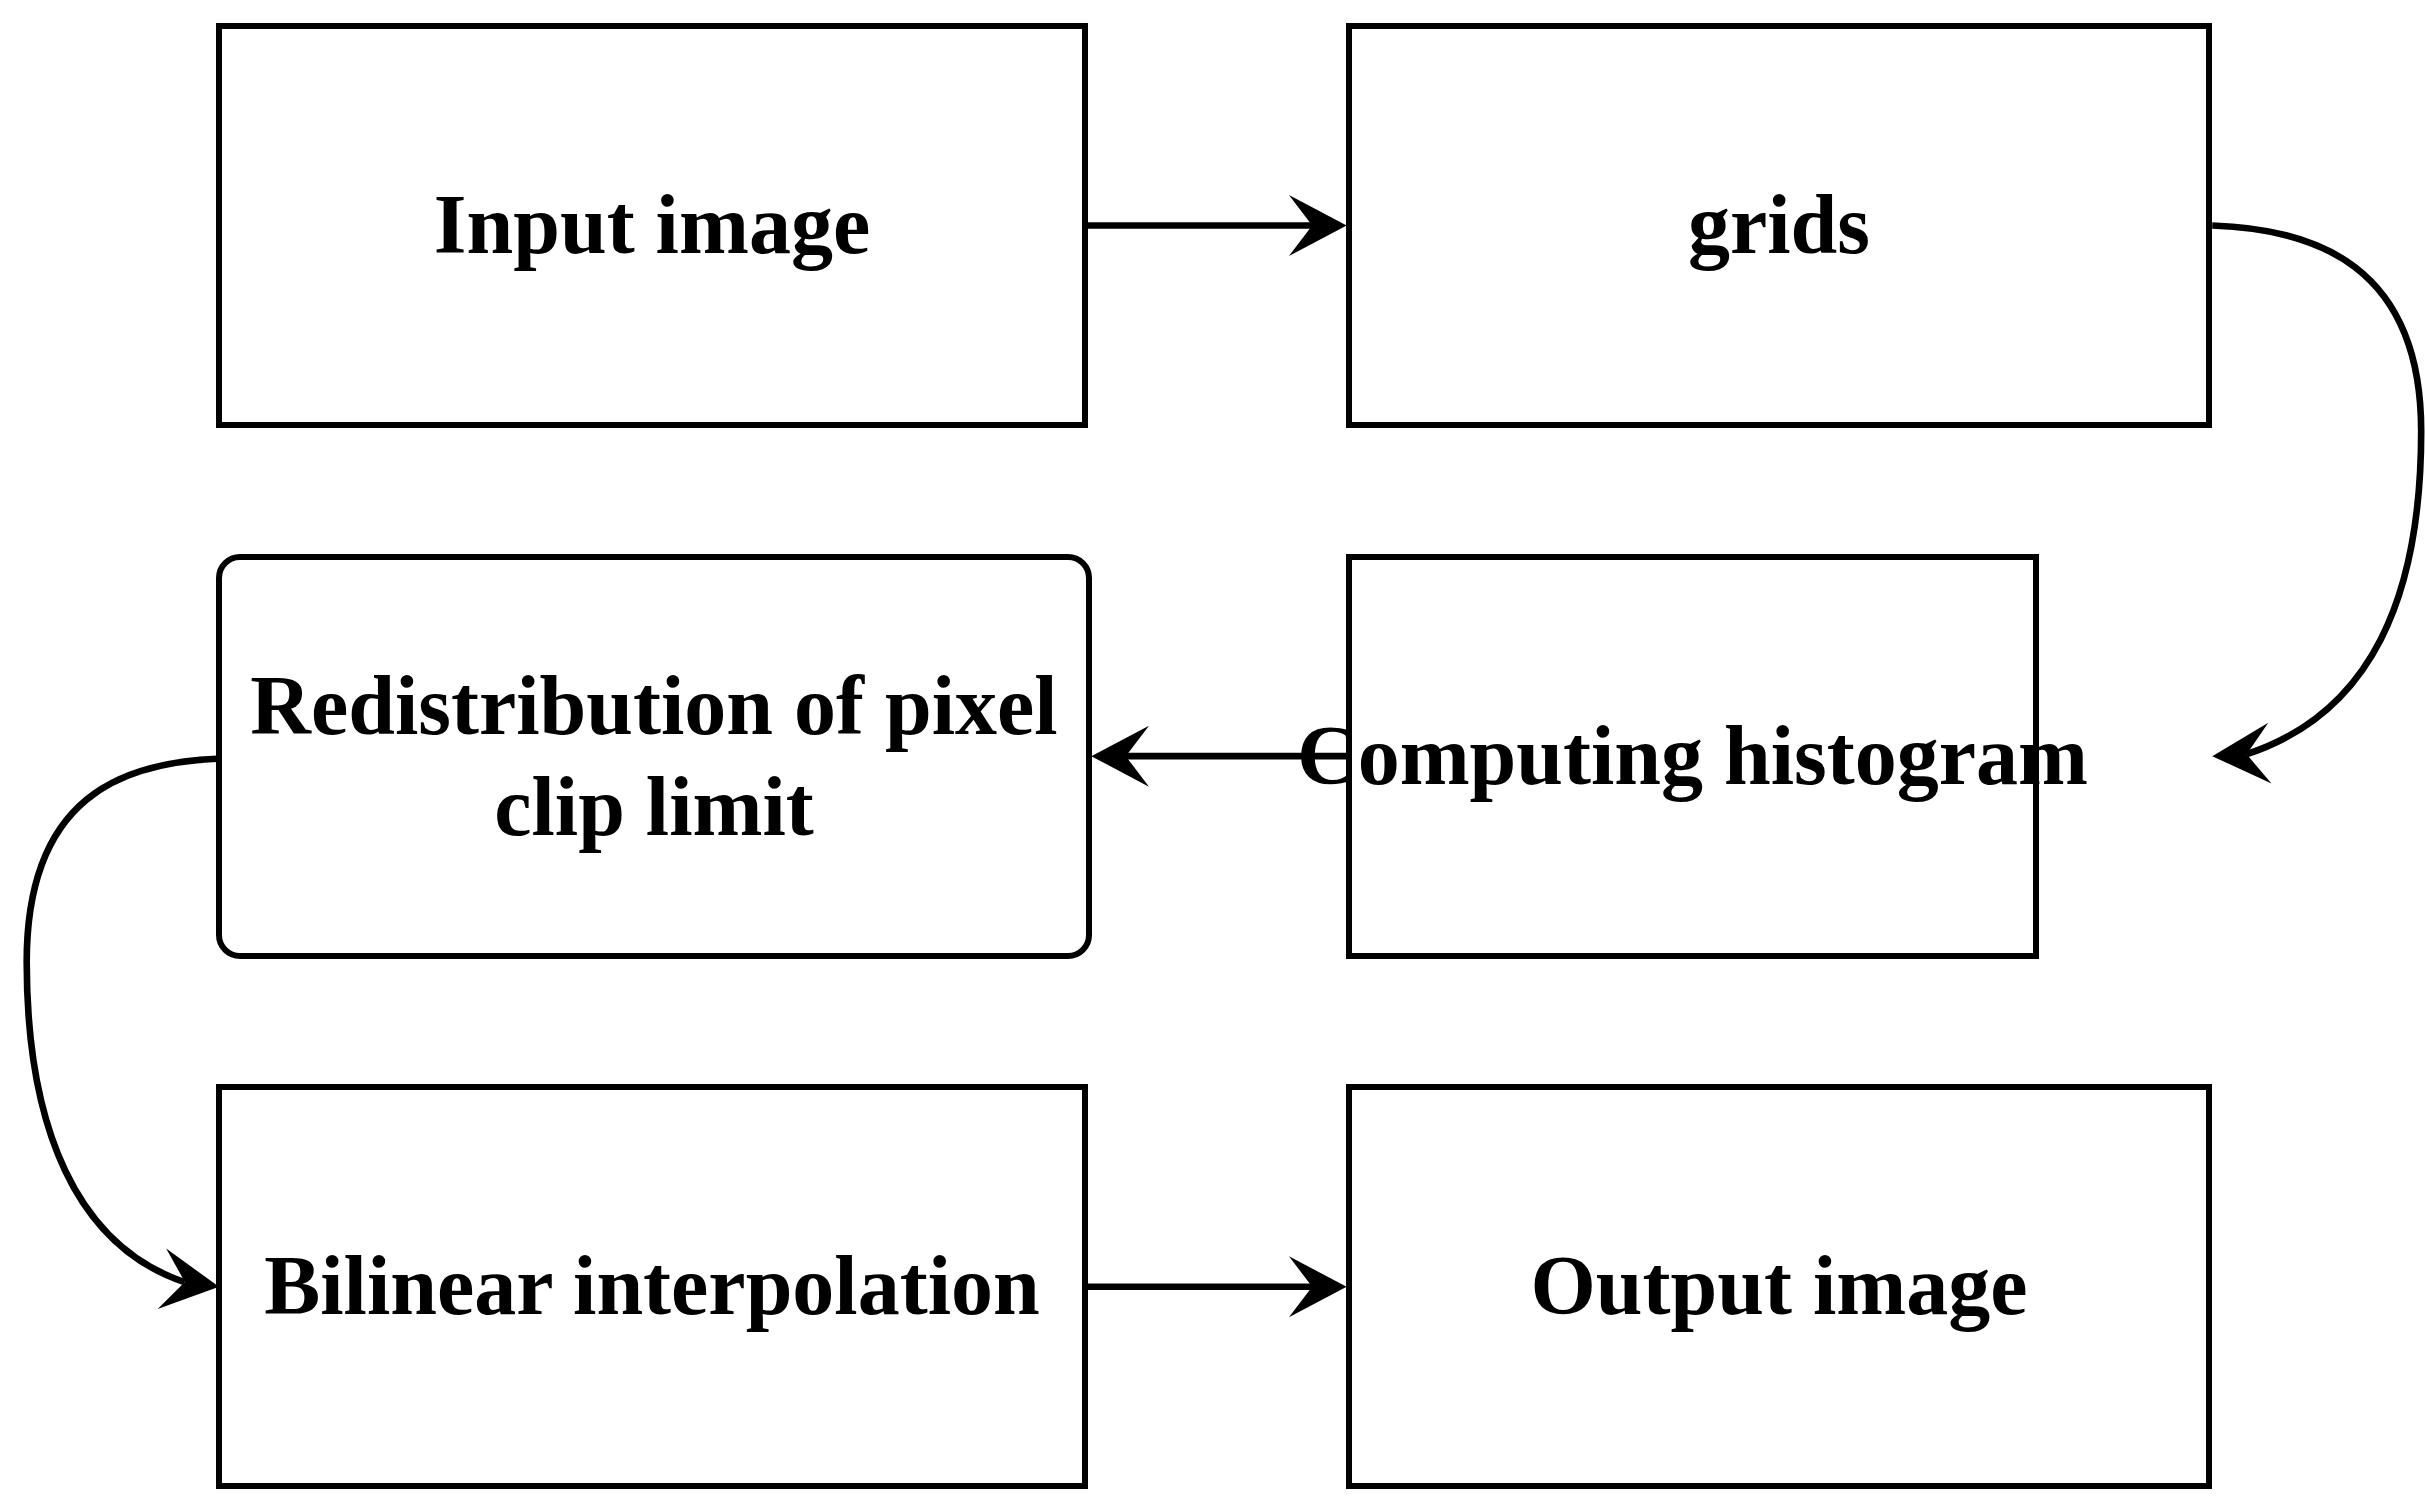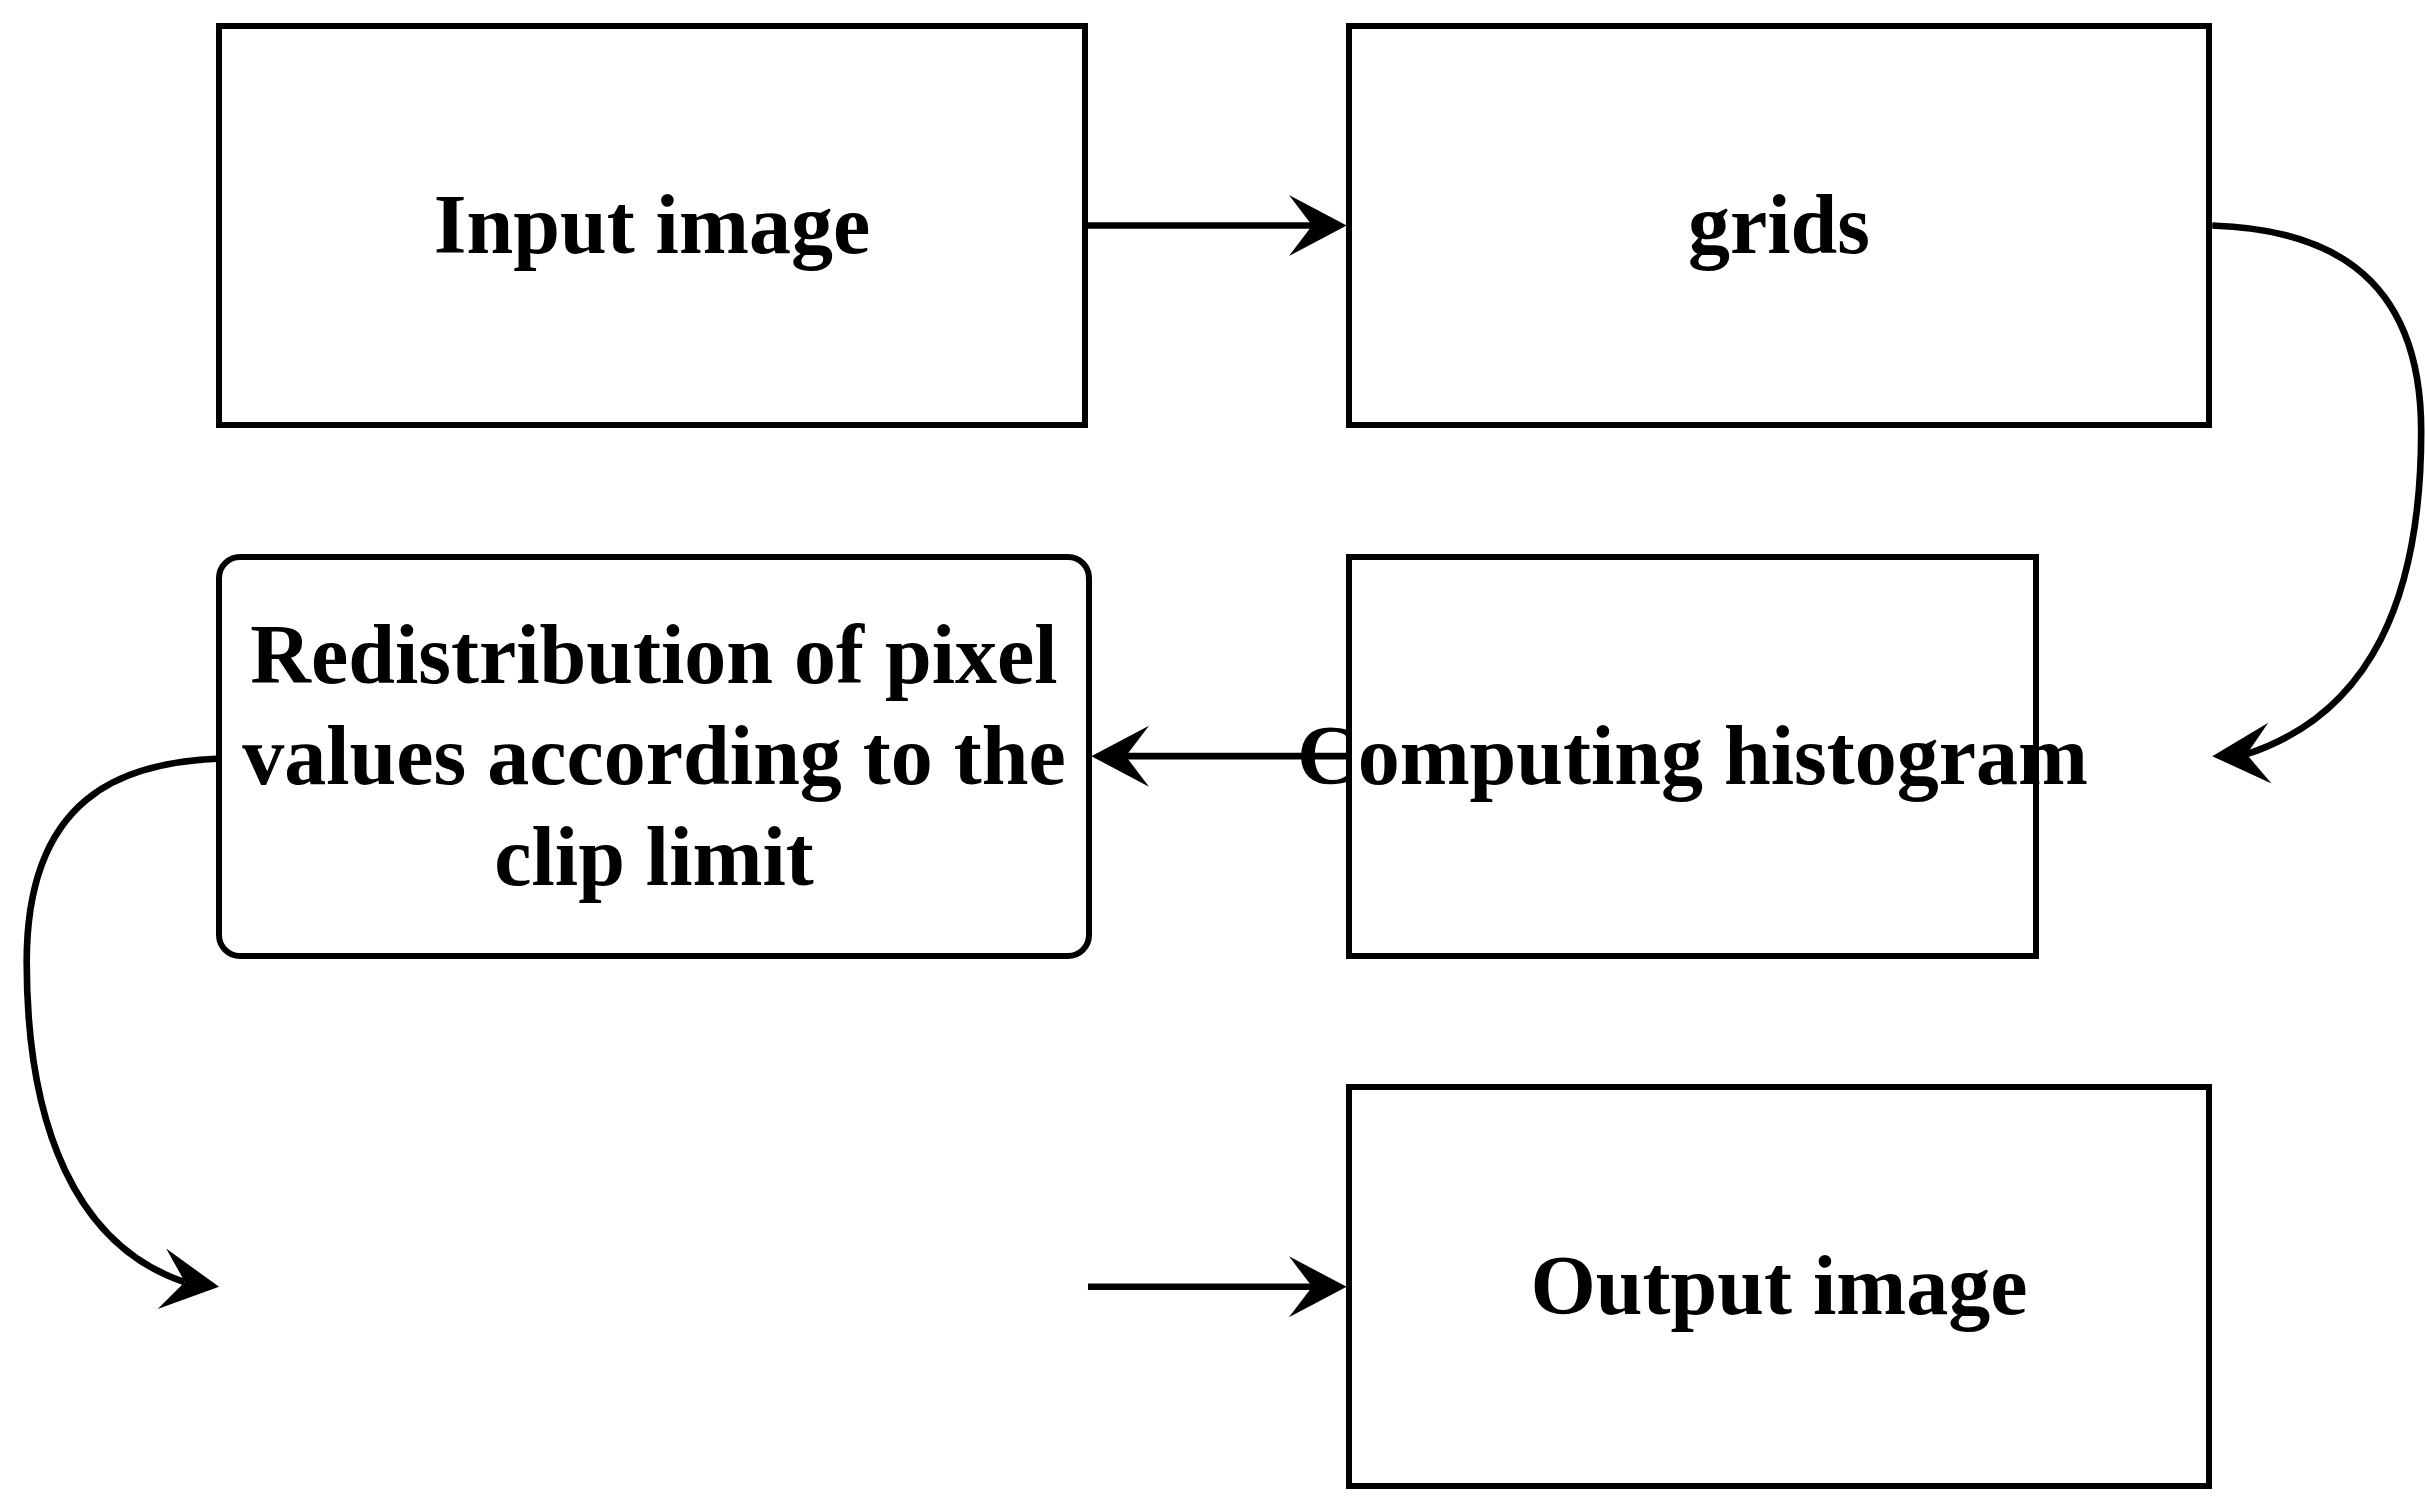--- a/index.html
+++ b/index.html
@@ -76,27 +76,29 @@
   <div class="box" id="box-input">
     <span class="line">Input image</span>
   </div>
 
   <div class="box" id="box-dividing">
     <span class="line">grids</span>
   </div>
 
   <div class="box" id="box-redistribution">
     <span class="line">Redistribution of pixel</span>
-    <span class="line">values according to the</span>
     <span class="line italic">clip limit</span>
   </div>
 
   <div class="box" id="box-computing">
     <span class="line">Computing histogram</span>
   </div>
 
+  <div class="box" id="box-bilinear">
+    <span class="line">Bilinear interpolation</span>
+  </div>
 
   <div class="box" id="box-output">
     <span class="line">Output image</span>
   </div>
 
 </div>
 
 
 </body></html>

